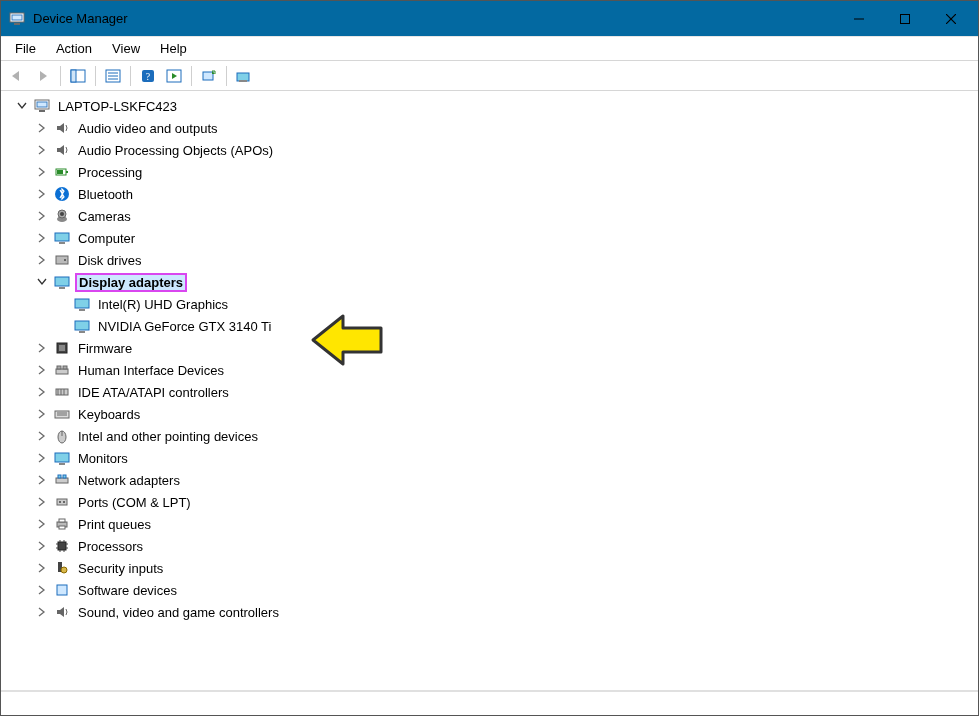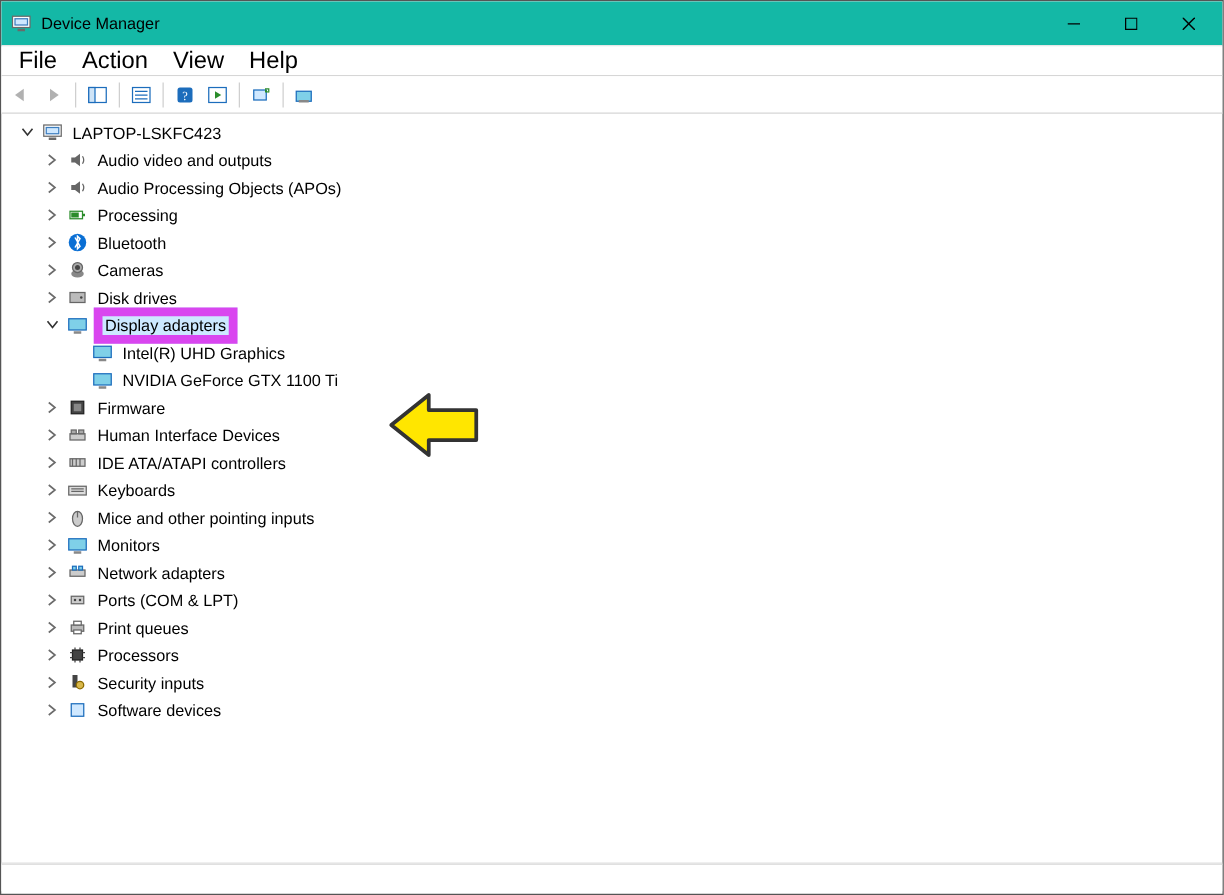--- a/index.html
+++ b/index.html
@@ -11,33 +11,33 @@
     height: 716px;
     overflow: hidden;
     border: 1px solid #555;
     position: relative;
   }
   .titlebar {
     height: 36px;
     display: flex;
     align-items: center;
     padding: 0 4px 0 8px;
-    background: #14b8a6;
+    background: #0369a1;
     border-bottom: 1px solid #e6e6e6;
   }
   .tb-icon { width: 16px; height: 16px; margin-right: 8px; display:flex; align-items:center; justify-content:center;}
   .tb-title { font-size: 13px; color: #000; }
   .tb-spacer { flex: 1; }
   .tb-btn { width: 46px; height: 30px; display: flex; align-items:center; justify-content:center; cursor: default;}
   .menubar {
     height: 24px;
     display: flex;
     align-items: center;
     padding: 0 4px;
-    font-size: 19px;
+    font-size: 13px;
     background:#fff;
     border-bottom: 1px solid #d6d6d6;
   }
   .menu-item { padding: 2px 10px; cursor: default; }
   .toolbar {
     height: 30px;
     display: flex;
     align-items: center;
     padding: 2px 4px;
     gap: 2px;
@@ -76,21 +76,21 @@
     display:flex; align-items:center; justify-content:center;
     color: #6b6b6b;
     font-size: 10px;
     cursor: default;
     flex: none;
   }
   .expander.none { visibility: hidden; }
   .expander.open { color: #333; }
   .devicon { width: 18px; height: 16px; display:flex; align-items:center; justify-content:center; flex:none;}
   .label { padding: 1px 3px; font-size: 13px; color:#000; }
-  .label.selected { background: #cce8ff; border:7px solid #d946ef; padding:0 2px; }
+  .label.selected { background: #cce8ff; border:2px solid #d946ef; padding:0 2px;font-weight:bold; }
   .statusbar {
     height: 22px;
     border-top: 1px solid #e0e0e0;
     background:#fff;
   }
   
   .arrow-annot {
     position: absolute;
     left: 304px; top: 217px;
     pointer-events: none;
@@ -297,20 +297,36 @@
                     <svg width="16" height="16">
                       <ellipse cx="8" cy="11" rx="5" ry="3" fill="#888"></ellipse>
                       <circle cx="8" cy="6" r="4" fill="#aaa" stroke="#666"></circle>
                       <circle cx="8" cy="6" r="2" fill="#444"></circle>
                     </svg>
                   </span>
               <span class="label">Cameras</span>
             </div>
               </li>
 
+            <li>
+                <div class="row">
+              <span class="expander">
+                    <svg width="10" height="10">
+                      <path d="M2 1 L7 5 L2 9" fill="none" stroke="#6b6b6b" stroke-width="1.3"></path>
+                    </svg>
+                  </span>
+              <span class="devicon">
+                    <svg width="16" height="16">
+                      <rect x="1" y="3" width="14" height="8" fill="#7fd0e8" stroke="#1c6dbc"></rect>
+                      <rect x="5" y="12" width="6" height="2" fill="#888"></rect>
+                    </svg>
+                  </span>
+              <span class="label">Computer</span>
+            </div>
+              </li>
 
             <li>
                 <div class="row">
               <span class="expander">
                     <svg width="10" height="10">
                       <path d="M2 1 L7 5 L2 9" fill="none" stroke="#6b6b6b" stroke-width="1.3"></path>
                     </svg>
                   </span>
               <span class="devicon">
                     <svg width="16" height="16">
@@ -352,21 +368,21 @@
                   </li>
                 <li>
                     <div class="row">
                   <span class="expander none"></span>
                   <span class="devicon">
                         <svg width="16" height="16">
                           <rect x="1" y="3" width="14" height="9" fill="#7fd0e8" stroke="#1c6dbc"></rect>
                           <rect x="5" y="13" width="6" height="2" fill="#888"></rect>
                         </svg>
                       </span>
-                  <span class="label">NVIDIA GeForce GTX 1100 Ti</span>
+                  <span class="label">NVIDIA GeForce GTX 3140 Ti</span>
                 </div>
                   </li>
               </ul>
             </li>
 
             <li>
                 <div class="row">
               <span class="expander">
                     <svg width="10" height="10">
                       <path d="M2 1 L7 5 L2 9" fill="none" stroke="#6b6b6b" stroke-width="1.3"></path>
@@ -443,21 +459,21 @@
                     <svg width="10" height="10">
                       <path d="M2 1 L7 5 L2 9" fill="none" stroke="#6b6b6b" stroke-width="1.3"></path>
                     </svg>
                   </span>
               <span class="devicon">
                     <svg width="16" height="16">
                       <ellipse cx="8" cy="9" rx="4" ry="6" fill="#ccc" stroke="#666"></ellipse>
                       <line x1="8" y1="3" x2="8" y2="8" stroke="#666"></line>
                     </svg>
                   </span>
-              <span class="label">Mice and other pointing inputs</span>
+              <span class="label">Intel and other pointing devices</span>
             </div>
               </li>
 
             <li>
                 <div class="row">
               <span class="expander">
                     <svg width="10" height="10">
                       <path d="M2 1 L7 5 L2 9" fill="none" stroke="#6b6b6b" stroke-width="1.3"></path>
                     </svg>
                   </span>
@@ -576,20 +592,36 @@
                   </span>
               <span class="devicon">
                     <svg width="16" height="16">
                       <rect x="3" y="3" width="10" height="10" fill="#cfe8ff" stroke="#1c6dbc"></rect>
                     </svg>
                   </span>
               <span class="label">Software devices</span>
             </div>
               </li>
 
+            <li>
+                <div class="row">
+              <span class="expander">
+                    <svg width="10" height="10">
+                      <path d="M2 1 L7 5 L2 9" fill="none" stroke="#6b6b6b" stroke-width="1.3"></path>
+                    </svg>
+                  </span>
+              <span class="devicon">
+                    <svg width="16" height="16">
+                      <path d="M3 6 L6 6 L10 3 L10 13 L6 10 L3 10 Z" fill="#666"></path>
+                      <path d="M12 5 Q14 8 12 11" fill="none" stroke="#666"></path>
+                    </svg>
+                  </span>
+              <span class="label">Sound, video and game controllers</span>
+            </div>
+              </li>
 
 
           </ul>
         </li>
       </ul>
     </div>
   </div>
 
   <div class="arrow-annot">
     <svg width="86" height="64">

